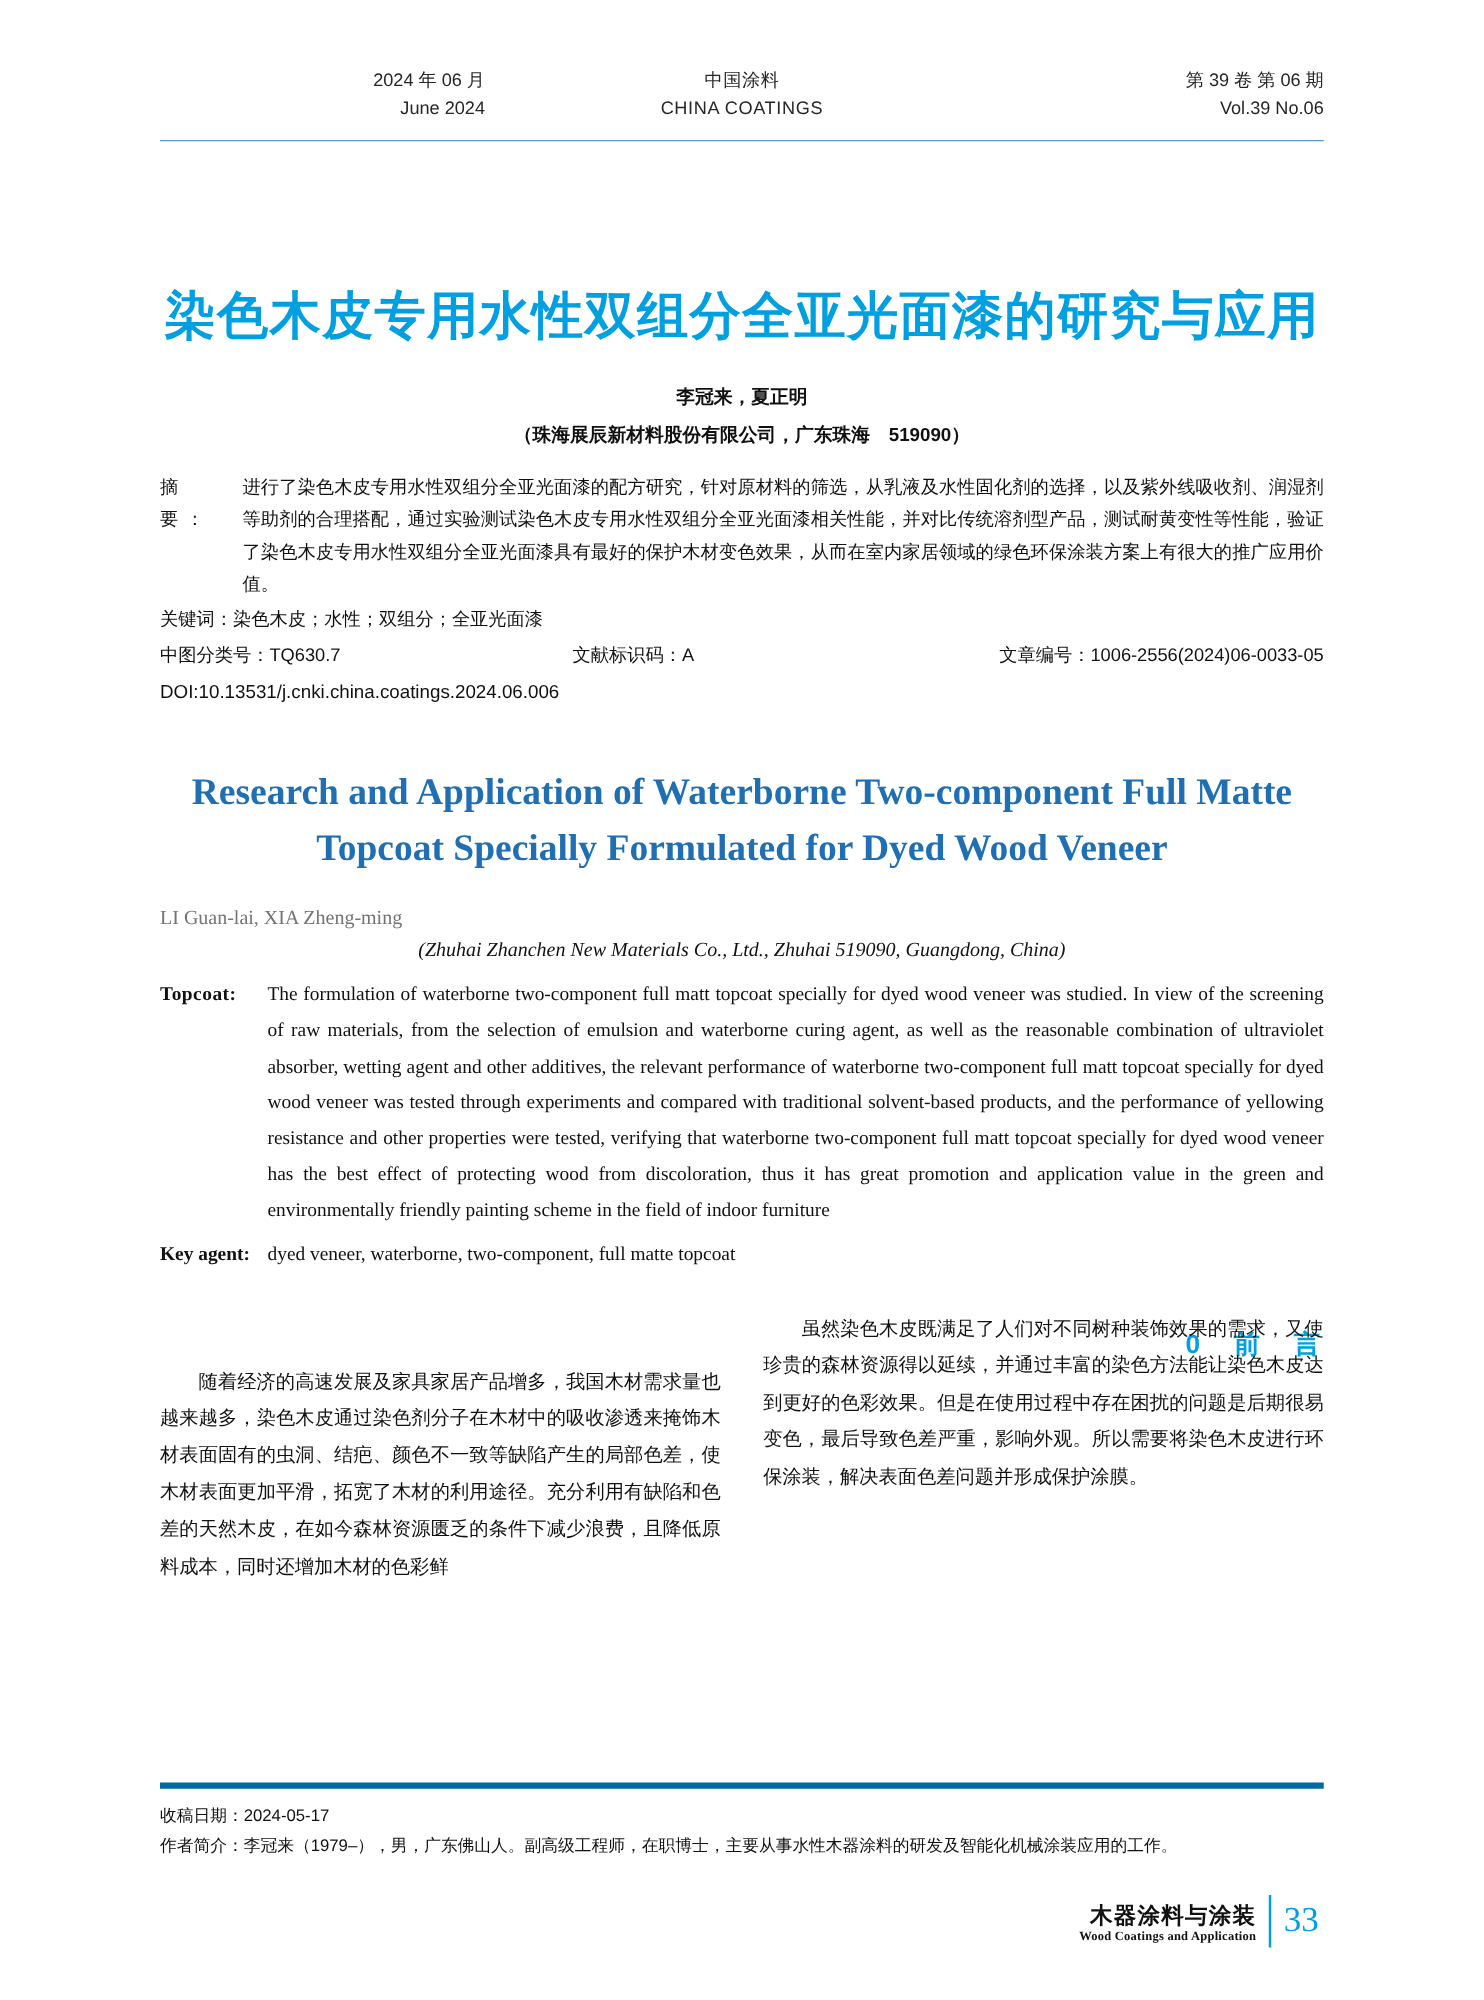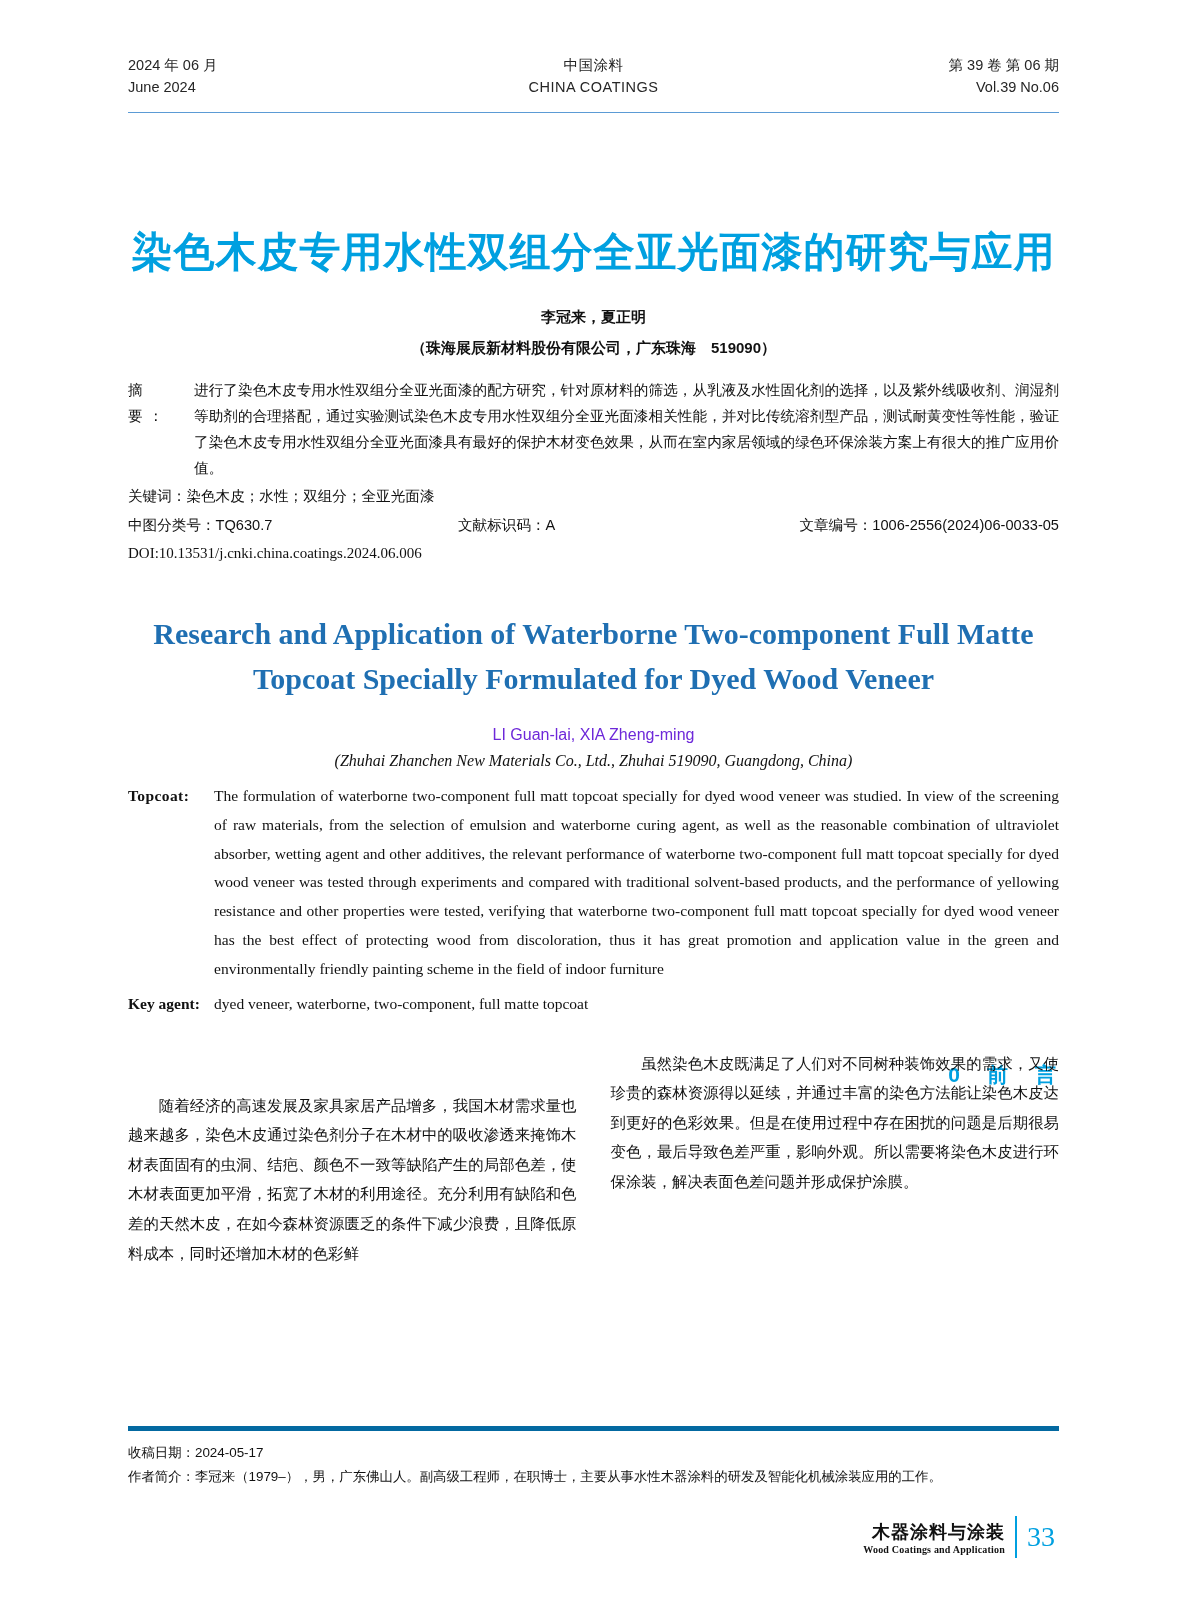--- a/index.html
+++ b/index.html
@@ -29,21 +29,21 @@
     padding-top: 54px;
     display: flex;
     justify-content: space-between;
     align-items: flex-start;
     font-size: 14.5px;
     color: #262626;
     border-bottom: 1.2px solid #5b9bd5;
     padding-bottom: 13px;
   }
   .runhead .col { line-height: 1.55; }
-  .runhead .col.left { text-align: left; width: 260px;}
+  .runhead .col.left { text-align: right; width: 260px;}
   .runhead .col.center { text-align: center; flex: 1; letter-spacing: .5px;}
   .runhead .col.right { text-align: right; width: 260px;}
   .runhead .l2 { display:block; }
 
   
   .cn-title {
     margin-top: 112px;
     text-align: center;
     font-size: 41px;
     font-weight: bold;
@@ -89,40 +89,39 @@
     line-height: 1.95;
     color: #111;
   }
   .class-line {
     display: flex;
   }
   .class-line .c1 { width: 330px; }
   .class-line .c2 { width: 290px; }
   .class-line .c3 { flex: 1; text-align: right;}
   .doi-line {
-    font-family: Liberation Serif, serif;
+    font-family: Liberation Sans, sans-serif;
     font-size: 15px;
   }
 
   
   .en-title {
     margin-top: 44px;
     text-align: center;
     font-family: "Liberation Serif", serif;
     font-size: 30px;
     font-weight: bold;
     color: #1f6fb2;
     line-height: 1.48;
   }
   .authors-en {
     margin-top: 22px;
-    text-align: center;
-    font-family: Liberation Sans, sans-serif;
+    font-family: Liberation Serif, serif;
     font-size: 16px;
-    color: #6d28d9;
+    color: #737373;
   }
   .affil-en {
     margin-top: 8px;
     text-align: center;
     font-family: "Liberation Serif", serif;
     font-style: italic;
     font-size: 16px;
     color: #111;
   }
   .abs-en {

